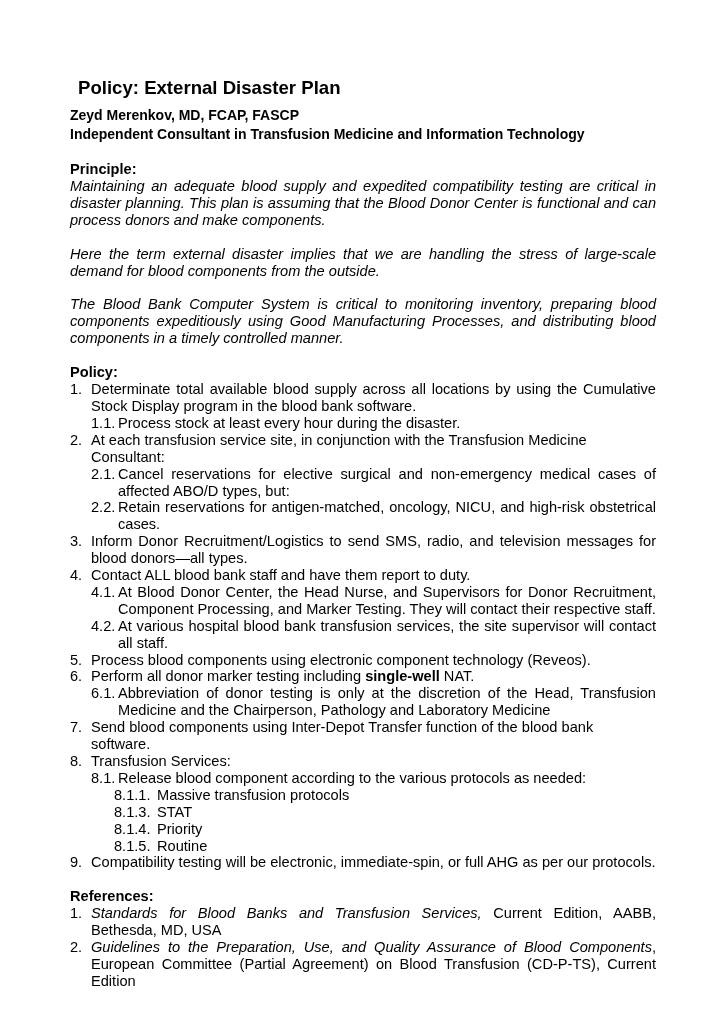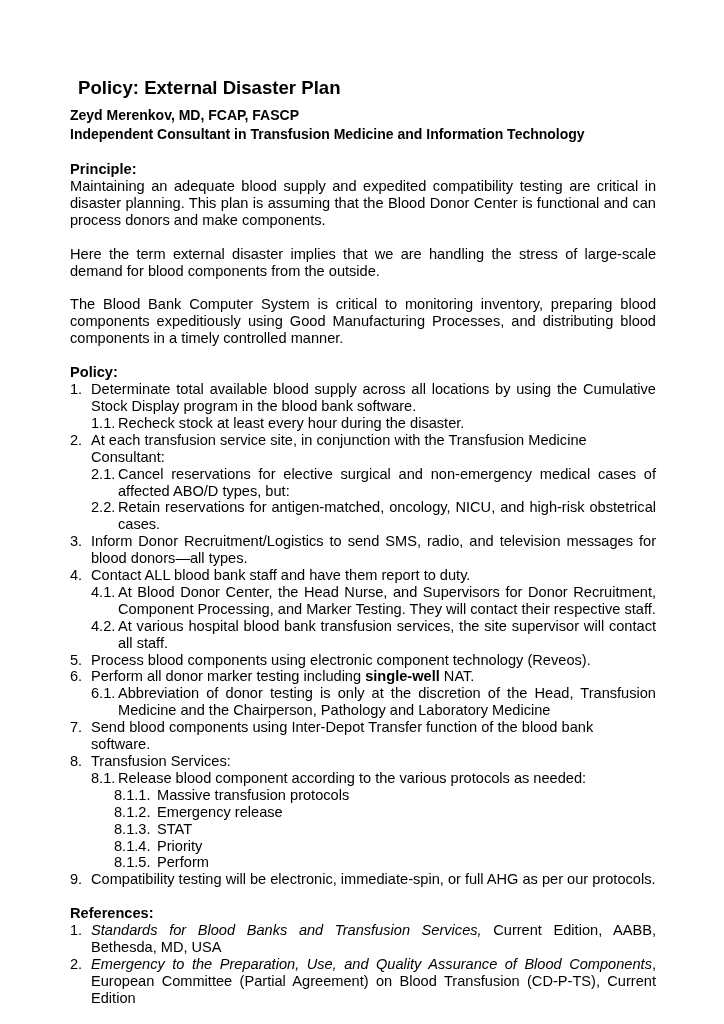--- a/index.html
+++ b/index.html
@@ -5,21 +5,21 @@
   html, body { margin: 0; padding: 0; background: #ffffff; }
   body {
     width: 724px; height: 1024px; position: relative; overflow: hidden;
     font-family: "Liberation Sans", sans-serif; color: #000;
     font-size: 14.6px; line-height: 16.9px;
   }
   .page { position: absolute; left: 70px; top: 69px; width: 586px; }
   .title { font-weight: bold; font-size: 18.6px; line-height: 21px; margin: 8px; }
   .subtitle { font-weight: bold; font-size: 14px; line-height: 19px; margin: 0; }
   .heading { font-weight: bold; margin: 0; }
-  p { margin: 0; text-align: justify; }
+  p { margin: 0; text-align: justify; font-style: italic; }
   .gap { height: 17px; }
   .row { position: relative; text-align: justify; }
   .row .num { position: absolute; left: 0; top: 0; }
   .l1 { padding-left: 21px; }
   .l1 .num { left: 0; }
   .l2 { padding-left: 48px; }
   .l2 .num { left: 21px; }
   .l3 { padding-left: 87px; }
   .l3 .num { left: 44px; }
   .nojust { text-align: left; }
@@ -42,41 +42,40 @@
     <p>Here the term external disaster implies that we are handling the stress of large-scale demand for blood components from the outside.</p>
     <div class="gap"></div>
     <p>The Blood Bank Computer System is critical to monitoring inventory, preparing blood components expeditiously using Good Manufacturing Processes, and distributing blood components in a timely controlled manner.</p>
   </section>
   <div class="gap"></div>
 
   <section>
     <div class="heading">Policy:</div>
 
     <div class="row l1"><span class="num">1.</span><span>Determinate total available blood supply across all locations by using the Cumulative Stock Display program in the blood bank software.</span></div>
-    <div class="row l2"><span class="num">1.1.</span><span>Recheck stock at least every hour during the disaster.</span></div>
+    <div class="row l2"><span class="num">1.1.</span><span>Process stock at least every hour during the disaster.</span></div>
     <div class="row l1 nojust"><span class="num">2.</span><span>At each transfusion service site, in conjunction with the Transfusion Medicine Consultant:</span></div>
     <div class="row l2"><span class="num">2.1.</span><span>Cancel reservations for elective surgical and non-emergency medical cases of affected ABO/D types, but:</span></div>
     <div class="row l2"><span class="num">2.2.</span><span>Retain reservations for antigen-matched, oncology, NICU, and high-risk obstetrical cases.</span></div>
     <div class="row l1"><span class="num">3.</span><span>Inform Donor Recruitment/Logistics to send SMS, radio, and television messages for blood donors—all types.</span></div>
     <div class="row l1"><span class="num">4.</span><span>Contact ALL blood bank staff and have them report to duty.</span></div>
     <div class="row l2"><span class="num">4.1.</span><span>At Blood Donor Center, the Head Nurse, and Supervisors for Donor Recruitment, Component Processing, and Marker Testing.  They will contact their respective staff.</span></div>
     <div class="row l2"><span class="num">4.2.</span><span>At various hospital blood bank transfusion services, the site supervisor will contact all staff.</span></div>
     <div class="row l1 nojust"><span class="num">5.</span><span>Process blood components using electronic component technology (Reveos).</span></div>
     <div class="row l1 nojust"><span class="num">6.</span><span>Perform all donor marker testing including </span><span class="bold">single-well</span><span> NAT.</span></div>
     <div class="row l2"><span class="num">6.1.</span><span>Abbreviation of donor testing is only at the discretion of the Head, Transfusion Medicine and the Chairperson, Pathology and Laboratory Medicine</span></div>
     <div class="row l1 nojust"><span class="num">7.</span><span>Send blood components using Inter-Depot Transfer function of the blood bank software.</span></div>
     <div class="row l1"><span class="num">8.</span><span>Transfusion Services:</span></div>
     <div class="row l2 nojust"><span class="num">8.1.</span><span>Release blood component according to the various protocols as needed:</span></div>
     <div class="row l3"><span class="num">8.1.1.</span><span>Massive transfusion protocols</span></div>
-    <div class="row l3"><span class="num">8.1.2.</span><span>Emergency release</span></div>
     <div class="row l3"><span class="num">8.1.3.</span><span>STAT</span></div>
     <div class="row l3"><span class="num">8.1.4.</span><span>Priority</span></div>
-    <div class="row l3"><span class="num">8.1.5.</span><span>Perform</span></div>
+    <div class="row l3"><span class="num">8.1.5.</span><span>Routine</span></div>
     <div class="row l1 nojust"><span class="num">9.</span><span>Compatibility testing will be electronic, immediate-spin, or full AHG as per our protocols.</span></div>
   </section>
   <div class="gap"></div>
 
   <section>
     <div class="heading">References:</div>
     <div class="row l1"><span class="num">1.</span><span class="ital">Standards for Blood Banks and Transfusion Services,</span><span> Current Edition, AABB, Bethesda, MD, USA</span></div>
-    <div class="row l1"><span class="num">2.</span><span class="ital">Emergency to the Preparation, Use, and Quality Assurance of Blood Components</span><span>, European Committee (Partial Agreement) on Blood Transfusion (CD-P-TS), Current Edition</span></div>
+    <div class="row l1"><span class="num">2.</span><span class="ital">Guidelines to the Preparation, Use, and Quality Assurance of Blood Components</span><span>, European Committee (Partial Agreement) on Blood Transfusion (CD-P-TS), Current Edition</span></div>
   </section>
 </div>
 
 </body></html>

